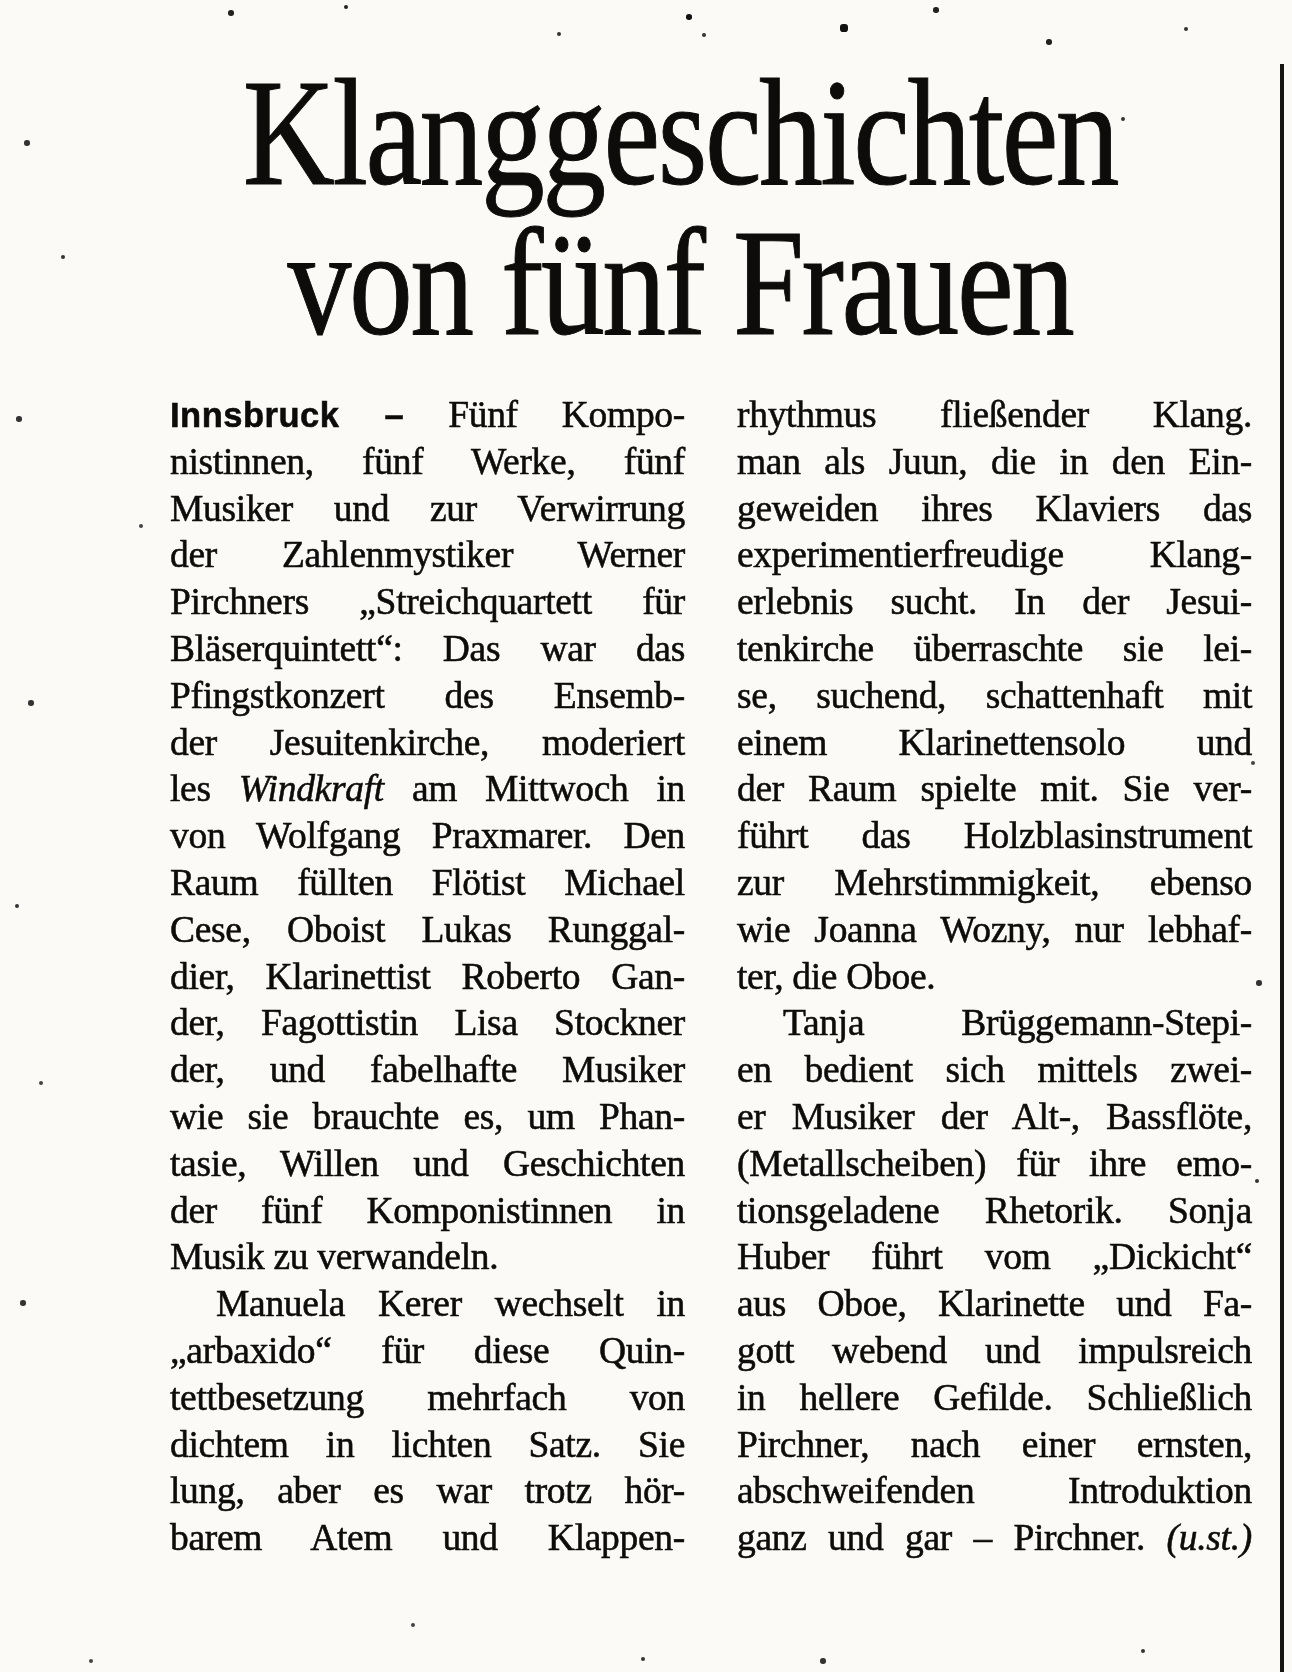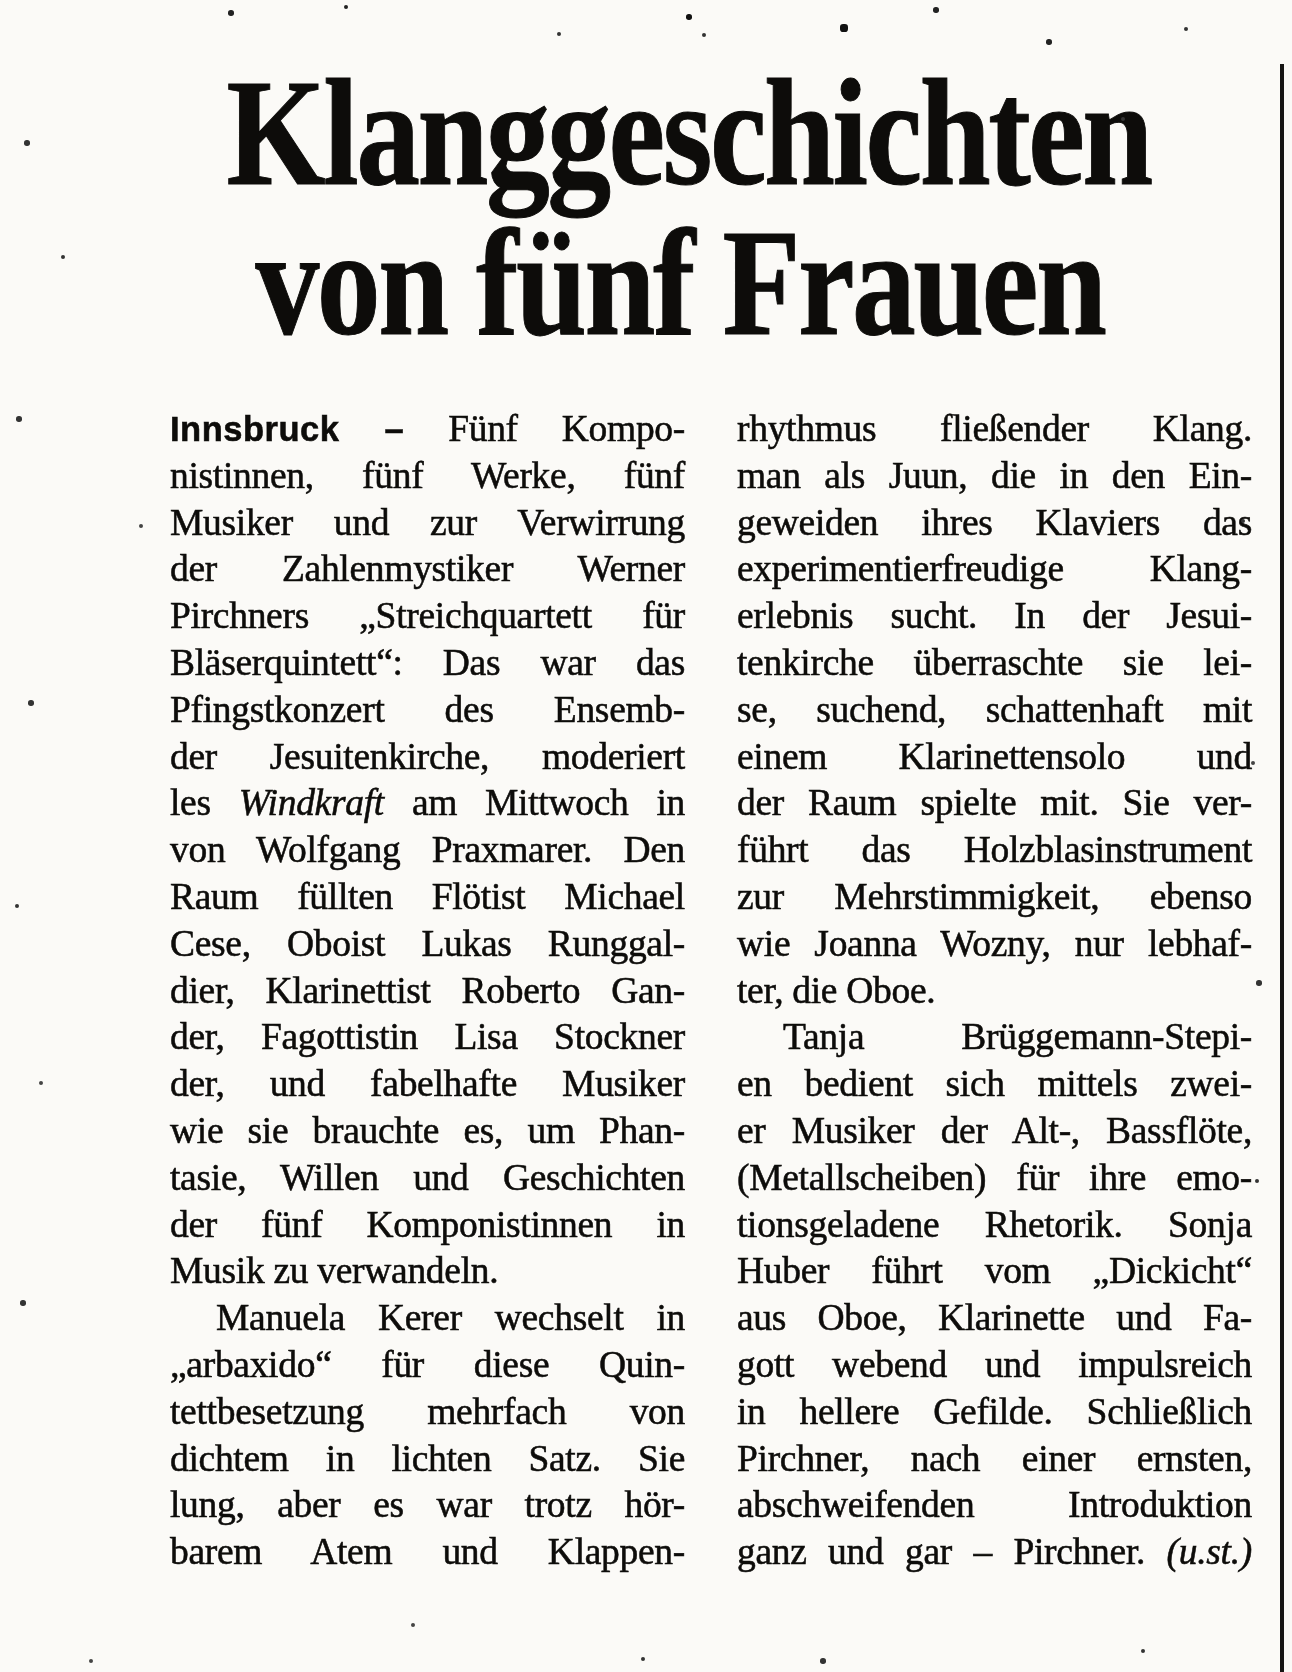--- a/index.html
+++ b/index.html
@@ -5,31 +5,31 @@
   html,body{margin:0;padding:0;}
   body{
     width:1292px;height:1672px;position:relative;overflow:hidden;
     background:#fbfaf7;color:#0d0c0a;
     font-family:"Liberation Serif", serif;
   }
   .sheet{position:absolute;inset:0;}
   
   .headline{
     position:absolute;top:58px;left:140px;width:1080px;
-    text-align:center;font-weight:700;
+    text-align:center;font-weight:400;
   }
   .headline-line{
     font-size:152px;line-height:150px;letter-spacing:-3px;
     transform:scaleX(0.84);transform-origin:50% 50%;
     white-space:nowrap;
     -webkit-text-stroke:1px #0d0c0a;
   }
   
   .body-cols{
-    position:absolute;top:406px;left:170px;width:1085px;
+    position:absolute;top:392px;left:170px;width:1085px;
     display:flex;gap:52px;
   }
   .col{width:515px;}
   .line{
     font-size:37.5px;line-height:46.8px;
     text-align:justify;text-align-last:justify;
     letter-spacing:-0.3px;
     -webkit-text-stroke:0.55px #0d0c0a;
   }
   .line.par-end{text-align-last:left;}

